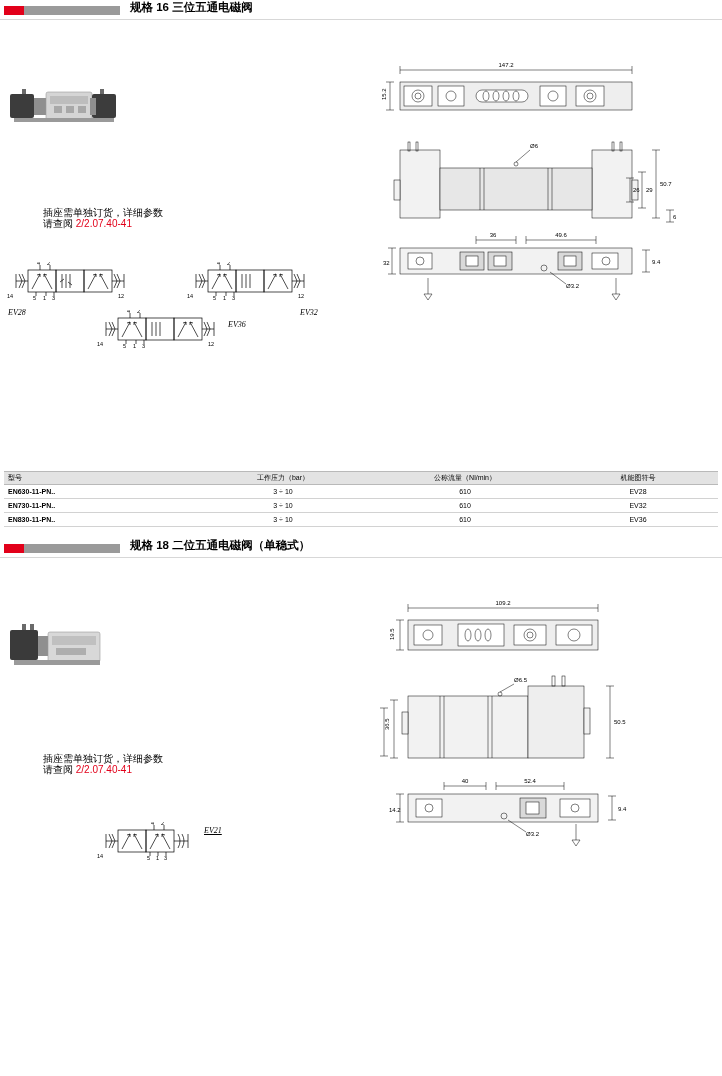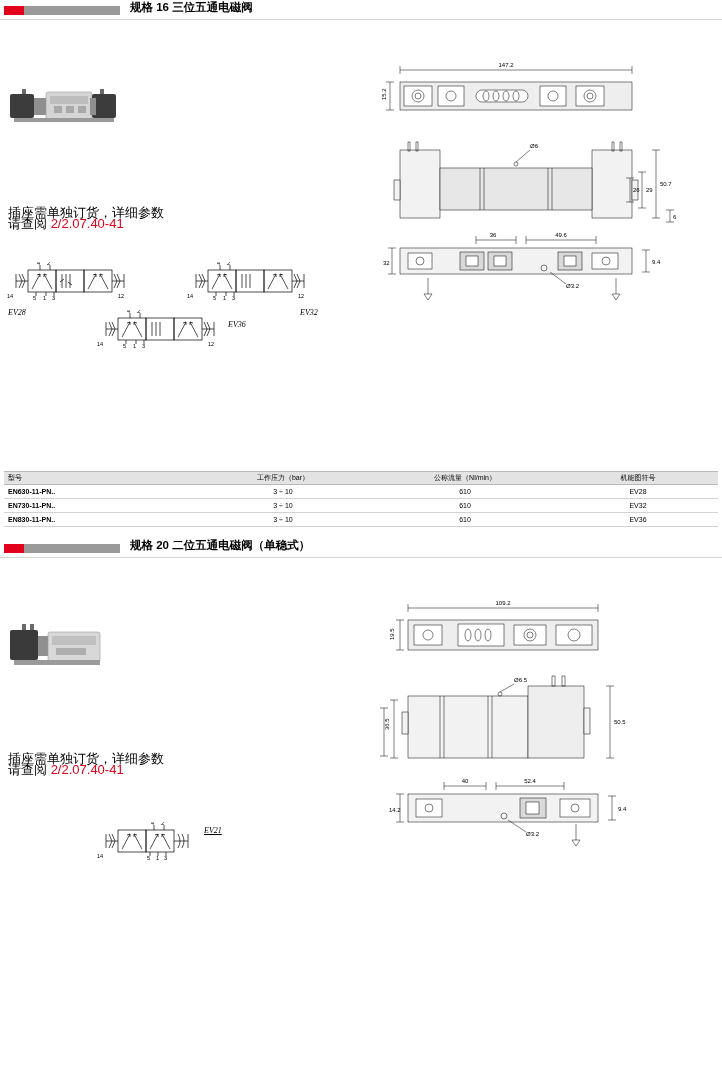--- a/index.html
+++ b/index.html
@@ -44,24 +44,25 @@
   }
   .head-rule {
     position: absolute;
     left: 0; top: 19px;
     width: 722px; height: 1px;
     background: #d7d7d7;
   }
   
   .note {
     position: absolute;
-    font-size: 13px;
+    font-size: 10px;
     line-height: 11px;
     color: #000;
     white-space: nowrap;
+    margin-left: 35px;
   }
   .note .lnk { color: #e2001a; text-align: center; }
   
   .spec-table {
     position: absolute;
     left: 4px;
     width: 714px;
     border-collapse: collapse;
     font-size: 7px;
   }
@@ -349,21 +350,21 @@
         <td>3 ÷ 10</td>
         <td>610</td>
         <td>EV36</td>
       </tr>
     </tbody>
   </table>
 
   <div class="section-head" style="top:538px;">
     <div class="head-redbar"></div>
     <div class="head-greybar"></div>
-    <div class="head-title">规格 20 二位五通电磁阀（单稳式）</div>
+    <div class="head-title">规格 18 二位五通电磁阀（单稳式）</div>
     <div class="head-rule"></div>
   </div>
 
   <div class="canvas" style="left:8px; top:618px;">
     <svg width="110" height="62" viewBox="0 0 110 62">
       <rect x="2" y="12" width="28" height="30" rx="2" fill="#3a3a3a"></rect>
       <rect x="30" y="18" width="10" height="20" fill="#8f8f8f"></rect>
       <rect x="40" y="14" width="52" height="30" rx="2" fill="#d8d8d8" stroke="#9b9b9b" stroke-width="0.6"></rect>
       <rect x="44" y="18" width="44" height="9" fill="#c0c0c0"></rect>
       <rect x="48" y="30" width="30" height="7" fill="#aeaeae"></rect>

